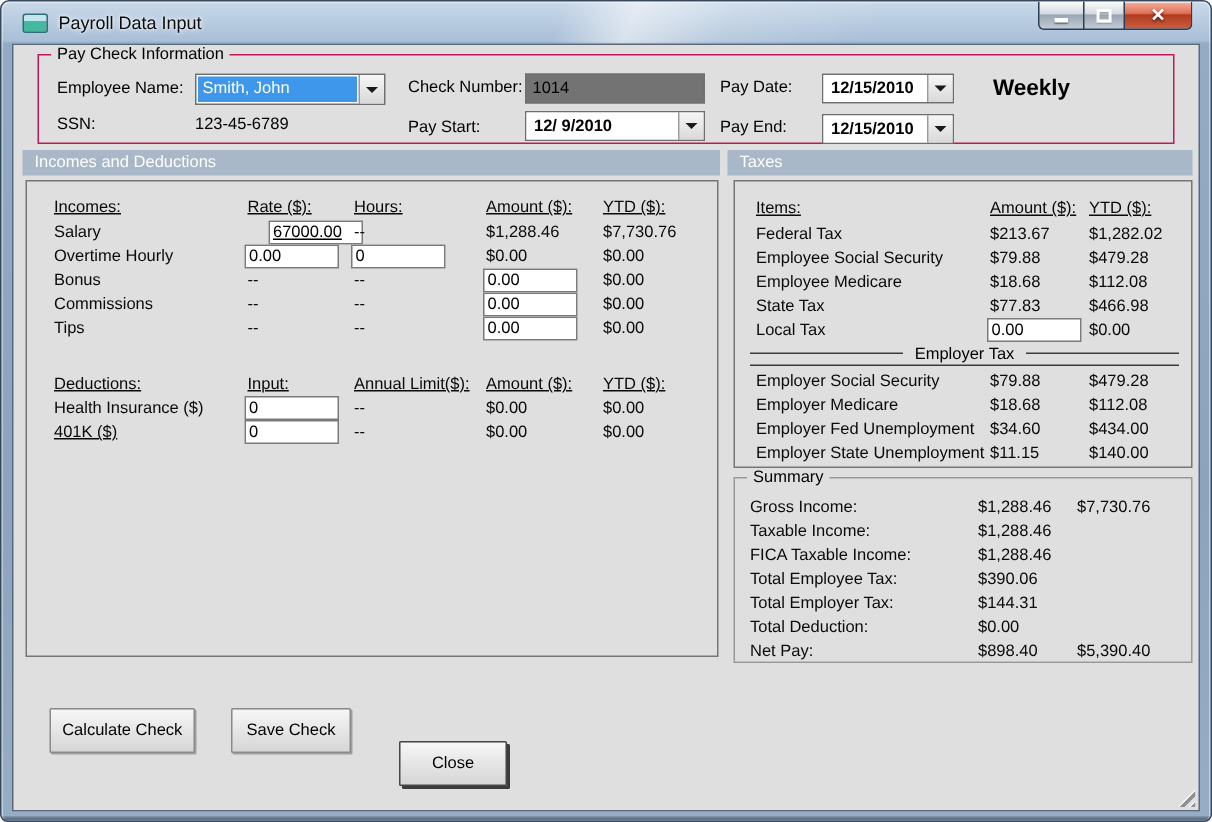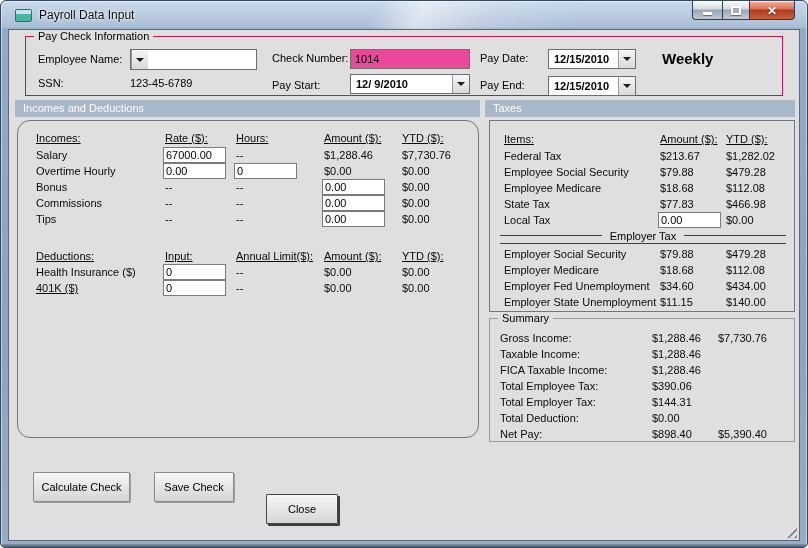--- a/index.html
+++ b/index.html
@@ -67,21 +67,21 @@
   input.tb { position:absolute; height:16px; width:63px; border:1px solid #7a7a7a; background:#fff;
     font: 11px "Liberation Sans", sans-serif; padding:0 2px; top:-1px; }
 
   .combo, .dtp { position:absolute; display:flex; border:1px solid #6e6e6e; background:#fff; }
   .combo { height:21px; } .dtp { height:20px; }
   .combo .sel { flex:1; margin:1px; background:#3e97ea; color:#fff; font-size:11px; line-height:17px; padding:0 3px; overflow:hidden; }
   .dtp .val { flex:1; font-size:11px; line-height:18px; padding:0 5px; color:#000; background:#fff; overflow:hidden;font-weight:bold; }
   .drop { width:17px; border-left:1px solid #9a9a9a; background:linear-gradient(#f6f6f6,#d9d9d9); display:flex; align-items:center; justify-content:center; }
   .arrow { width:0; height:0; border-left:4px solid transparent; border-right:4px solid transparent; border-top:4px solid #1a1a1a; }
 
-  .textbox-ro { position:absolute; height:20px; border:1px solid #707070; background:#ec4899;
+  .textbox-ro { position:absolute; height:20px; border:1px solid #707070; background:#737373;
     font-size:11px; line-height:18px; padding:0 4px; color:#000; }
 
   .emp-sep { position:absolute; display:flex; align-items:flex-end; font-size:11px; color:#000;
     border-bottom:1px solid #3c3c3c; height:17px; }
   .emp-sep::before, .emp-sep::after { content:""; flex:1; border-bottom:1px solid #3c3c3c; margin-bottom:7px; }
   .emp-sep .sep-text { padding:0 8px; line-height:14px; }
 
   .btn { position:absolute; height:30px; font: 11px "Liberation Sans", sans-serif; color:#000;
     background: linear-gradient(#f7f7f7, #e4e4e4 55%, #d6d6d6); border:1px solid #8a8a8a;
     box-shadow: 1px 1px 0 #9f9f9f; border-radius:1px; cursor:default; }
@@ -113,20 +113,21 @@
     </div>
   </div>
 
   <div class="client">
 
     <div class="group" style="left:16px; top:6px; width:758px; height:60px;">
       <span class="legend">Pay Check Information</span>
 
       <span class="lbl" style="left:12px; top:16px;">Employee Name:</span>
       <div class="combo" style="left:104px; top:12px; width:127px;">
+        <span class="sel">Smith, John</span>
         <span class="drop">
             <span class="arrow"></span>
           </span>
       </div>
 
       <span class="lbl" style="left:246px; top:15px;">Check Number:</span>
       <span class="textbox-ro" style="left:324px; top:12px; width:120px;">1014</span>
 
       <span class="lbl" style="left:454px; top:15px;">Pay Date:</span>
       <div class="dtp" style="left:522px; top:12px; width:88px;">
@@ -154,33 +155,33 @@
         <span class="val">12/15/2010</span>
         <span class="drop">
             <span class="arrow"></span>
           </span>
       </div>
     </div>
 
     <div class="band" style="left:6px; top:70px; width:465px;">Incomes and Deductions</div>
     <div class="band" style="left:476px; top:70px; width:310px;">Taxes</div>
 
-    <div class="panel" style="left:8px; top:90px; width:462px; height:318px;border-radius:13px;">
+    <div class="panel" style="left:8px; top:90px; width:462px; height:318px;">
 
       <div class="row" style="top:10px;">
         <span class="c1 hdr">Incomes:</span>
         <span class="c2 hdr">Rate ($):</span>
         <span class="c3 hdr">Hours:</span>
         <span class="c4 hdr">Amount ($):</span>
         <span class="c5 hdr">YTD ($):</span>
       </div>
 
       <div class="row" style="top:27px;">
         <span class="c1">Salary</span>
-        <input class="tb" style="left: 145px;" value="67000.00">
+        <input class="tb" style="left: 161px; text-decoration: underline;" value="67000.00">
         <span class="c3">--</span>
         <span class="c4">$1,288.46</span>
         <span class="c5">$7,730.76</span>
       </div>
 
       <div class="row" style="top:43px;">
         <span class="c1">Overtime Hourly</span>
         <input class="tb" style="left: 145px;" value="0.00">
         <input class="tb" style="left: 216px;" value="0">
         <span class="c4">$0.00</span>

